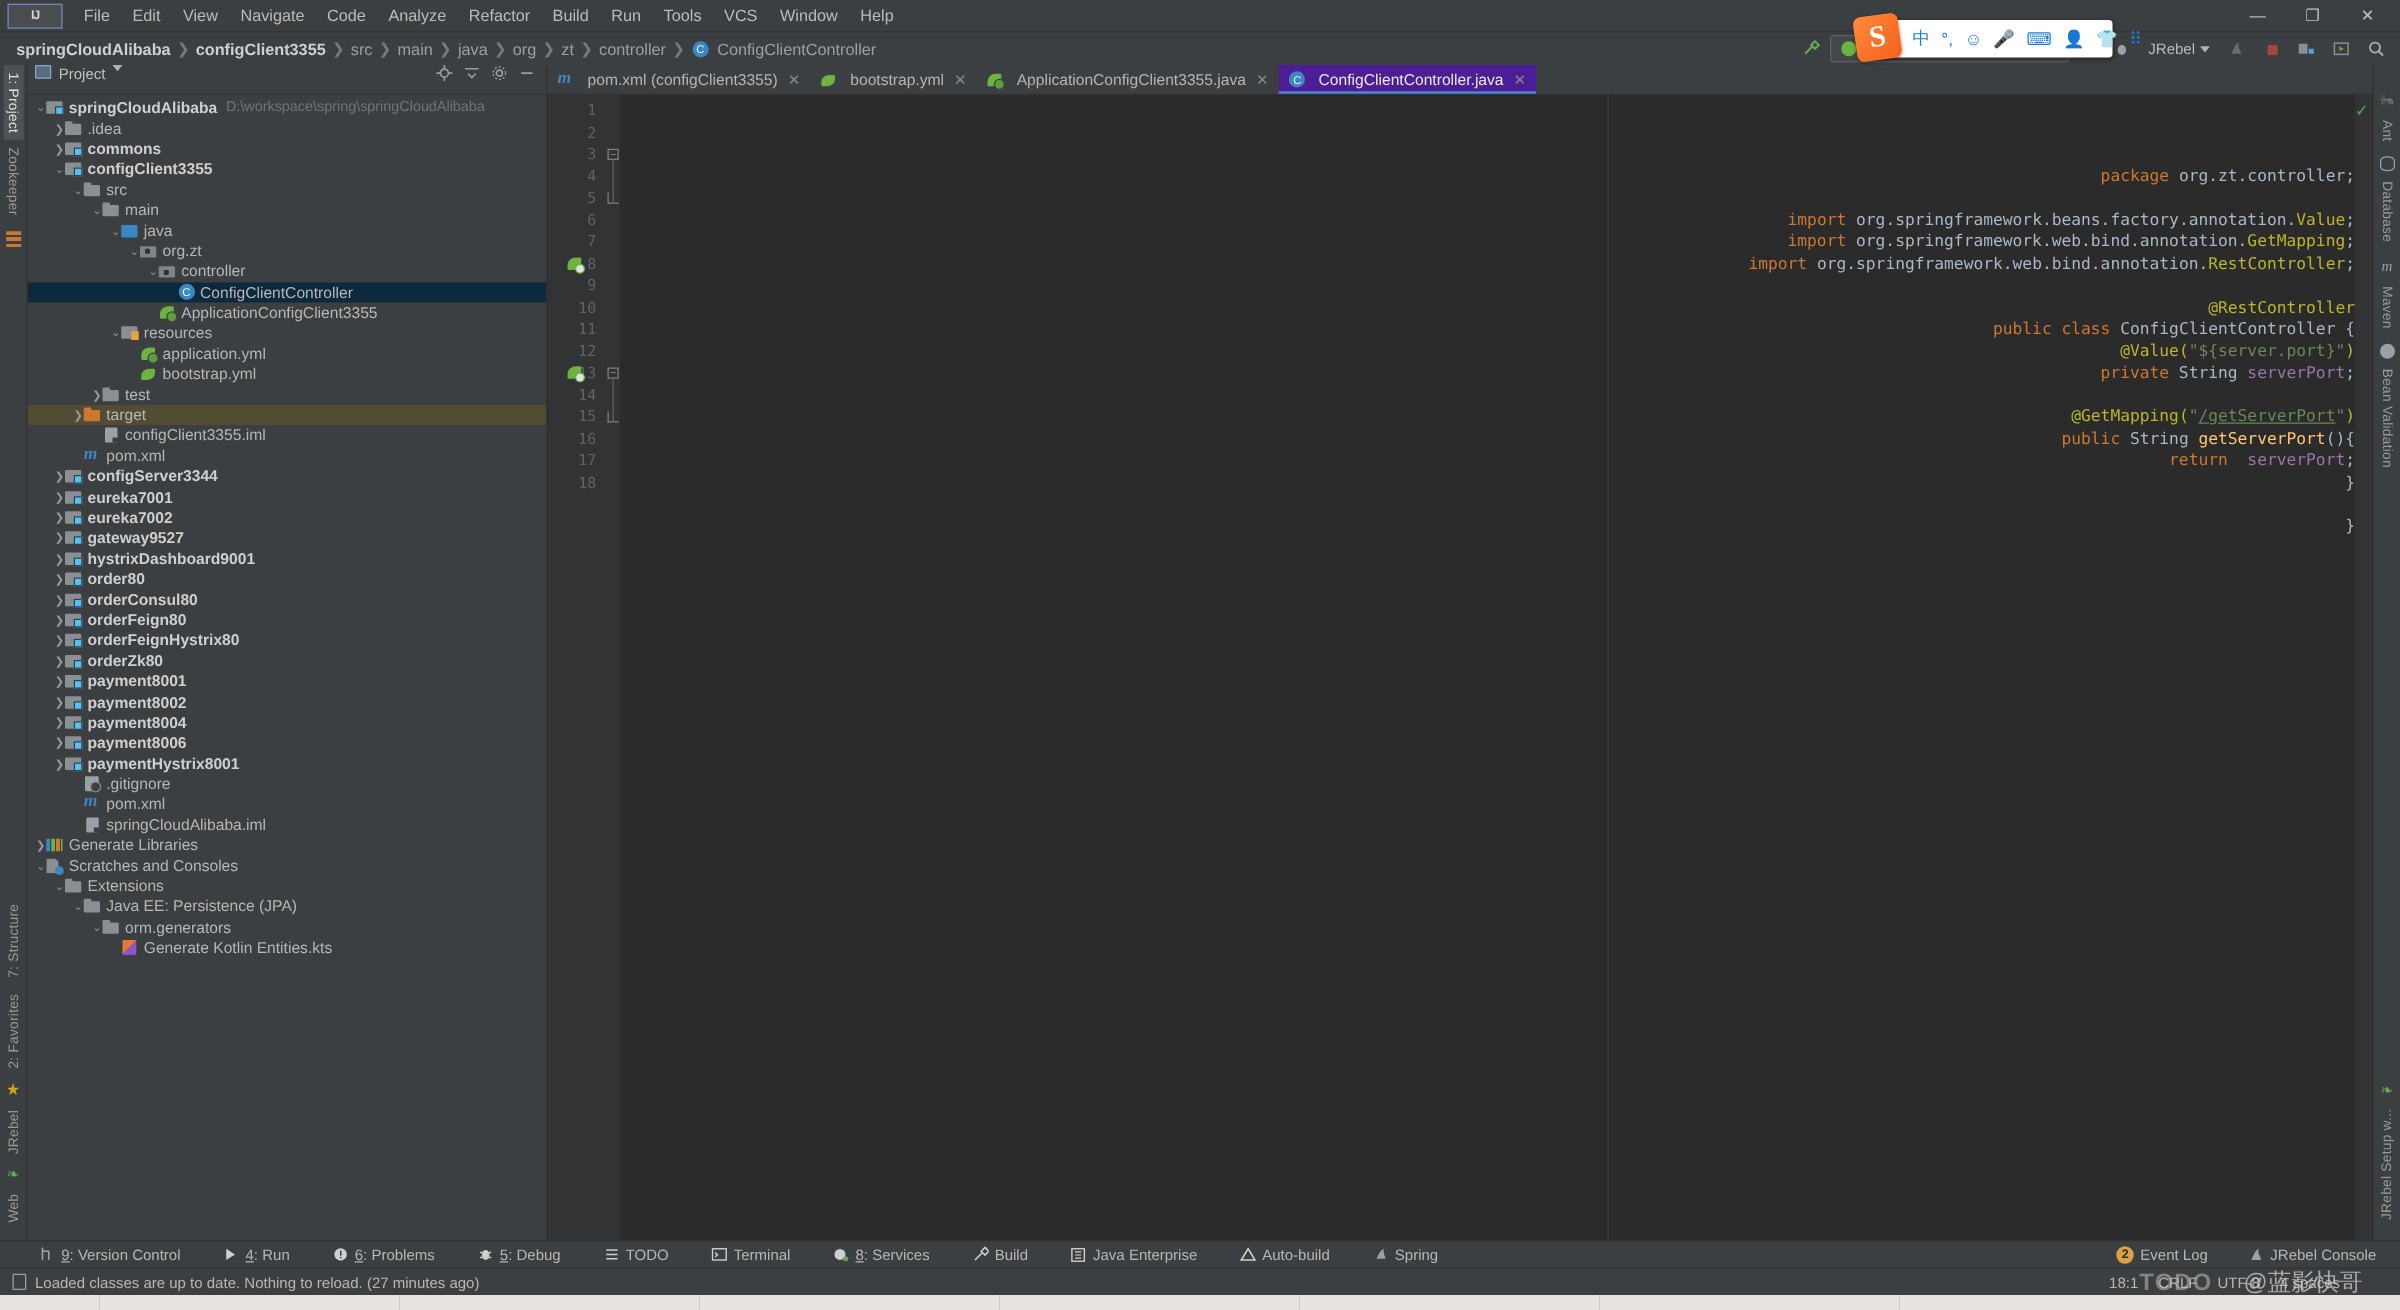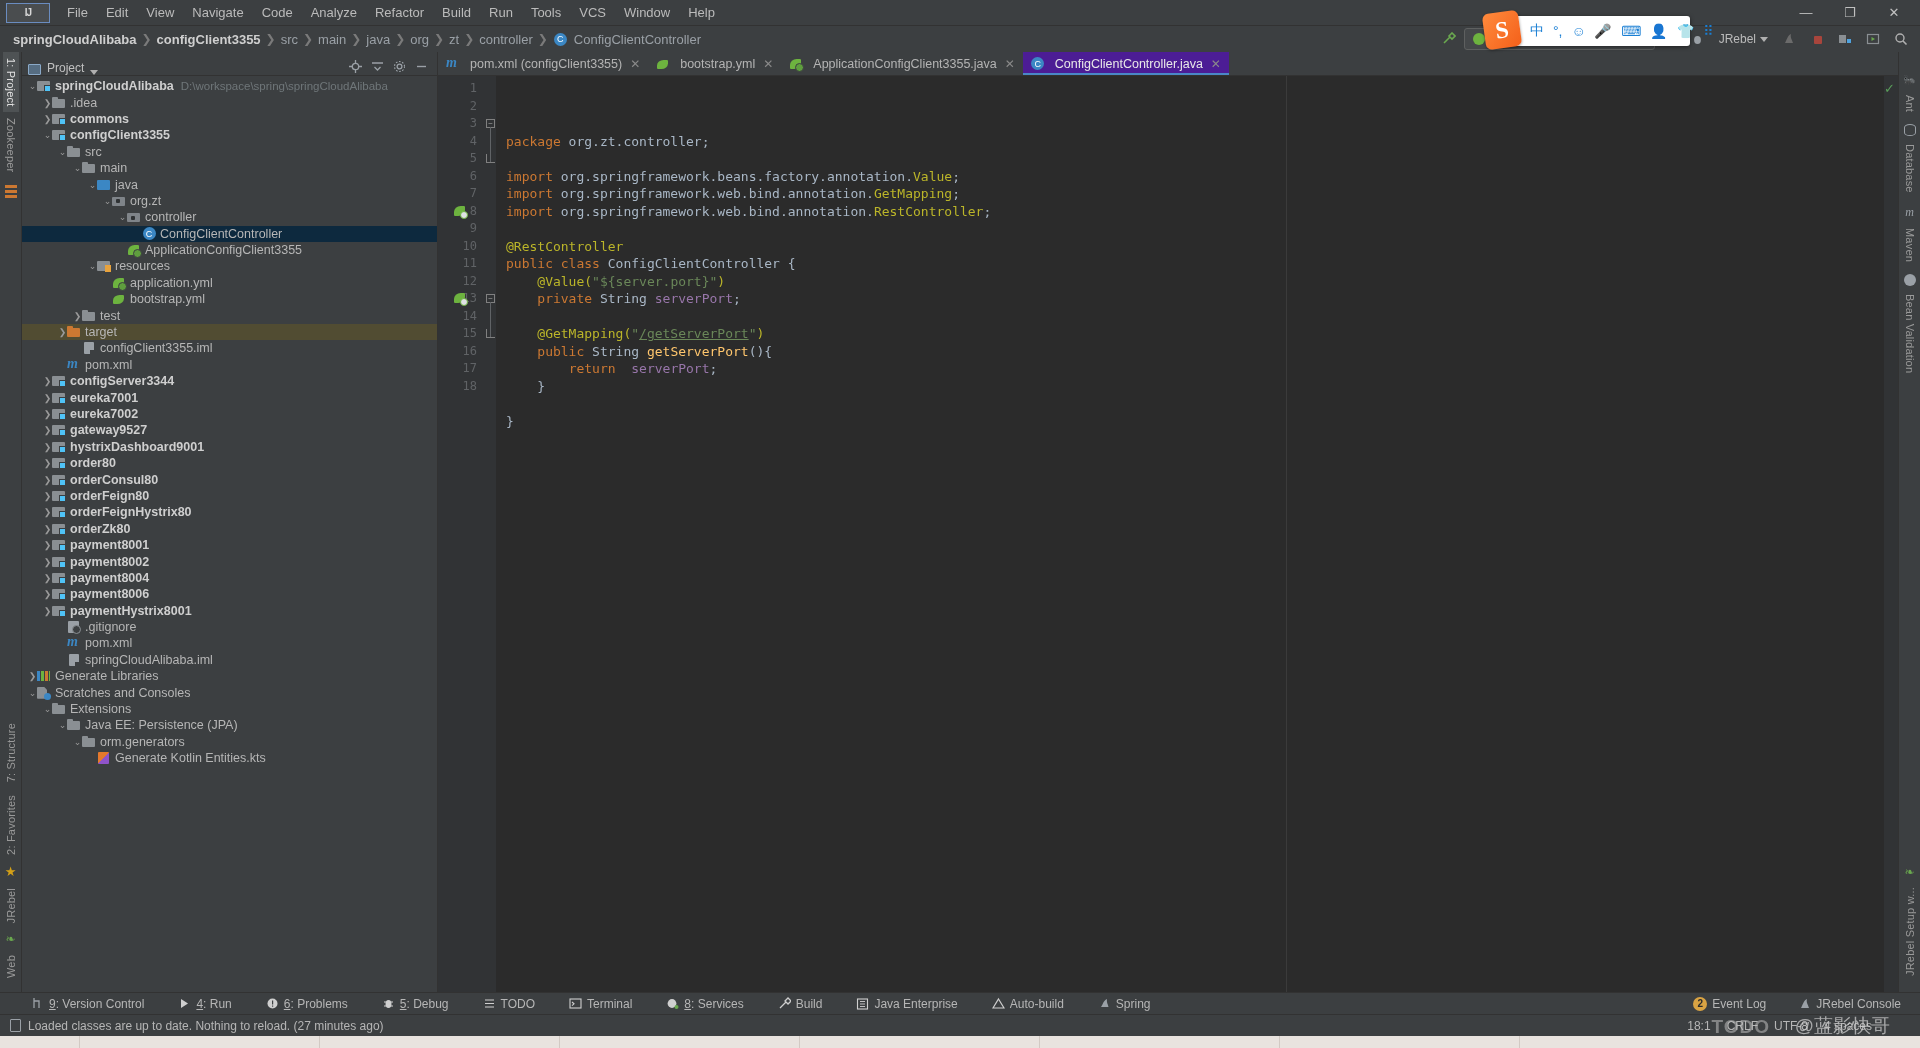--- a/index.html
+++ b/index.html
@@ -99,21 +99,21 @@
   .vtab.active { background: #4e5254; color: #e0e0e0; }
   .vtab.flip { transform: rotate(180deg); }
   .vstrip-bottom { margin-top: auto; display:flex; flex-direction: column; align-items:center; }
 
   
   .project-panel {
     width: 416px; background: #3c3f41; display: flex; flex-direction: column;
     border-right: 1px solid #323232; flex: none;
   }
   .panel-head {
-    height: 24px; display: flex; align-items: flex-end; padding: 0 6px; gap: 6px;
+    height: 24px; display: flex; align-items: flex-start; padding: 0 6px; gap: 6px;
     border-bottom: 1px solid #323232;
   }
   .panel-head .ttl { font-size: 12px; color: #c0c0c0; }
   .panel-head .sq {
     width: 13px; height: 11px; border: 1.5px solid #8aa9c8; background:#566d82; border-radius:1px;
   }
   .caret-dn { width:0;height:0;border-left:4px solid transparent;border-right:4px solid transparent;border-top:5px solid #b0b0b0; }
   .panel-head-right { margin-left: auto; display:flex; align-items:center; gap: 9px; padding-right:3px;}
   .ph-ic { color:#9aa0a6; font-size: 13px; line-height: 1; }
 
@@ -206,20 +206,21 @@
   .gmark.spring::after{ content:""; position:absolute; right:-1px;bottom:-1px;width:6px;height:6px;border-radius:50%;background:#dfe1e5;border:1px solid #6db33f;}
   .foldcol { width: 12px; background:#313335; flex:none; padding-top:4px; position:relative;}
   .foldmark{ position:absolute; left:2px; width:9px;height:9px;border:1px solid #808080;color:#a0a0a0;
     font-size:8px; line-height:7px; text-align:center; background:#313335;}
   .foldline{ position:absolute; left:6px; width:1px; background:#606366; }
 
   .code {
     flex: 1; padding: 4px 0 0 10px; font-family: "DejaVu Sans Mono", monospace;
     font-size: 13px; line-height: 17.5px; white-space: pre; color: #a9b7c6; position: relative;
     overflow: hidden;
+    text-align: right;
   }
   .cl { height: 17.5px; }
   .kw { color: #cc7832; }
   .ann { color: #bbb529; }
   .str { color: #6a8759; }
   .fld { color: #9876aa; }
   .mth { color: #ffc66d; }
   .pkgc { color: #a9b7c6; }
   .ul { color:#6a8759; text-decoration: underline; }
   .margin-line {

